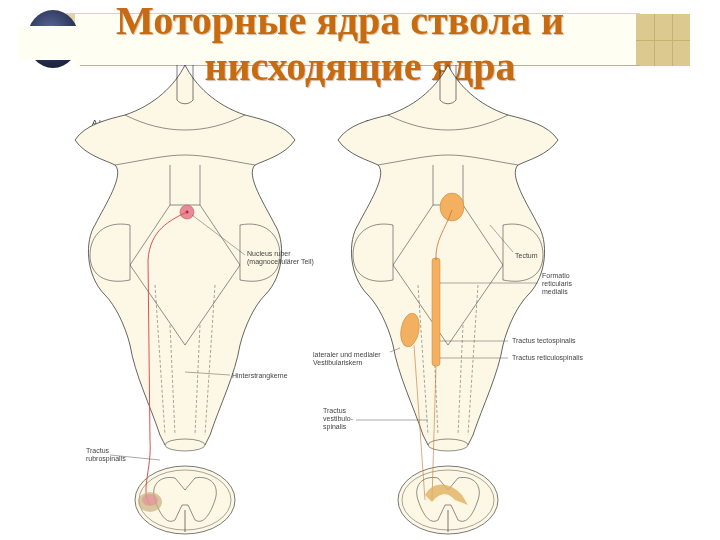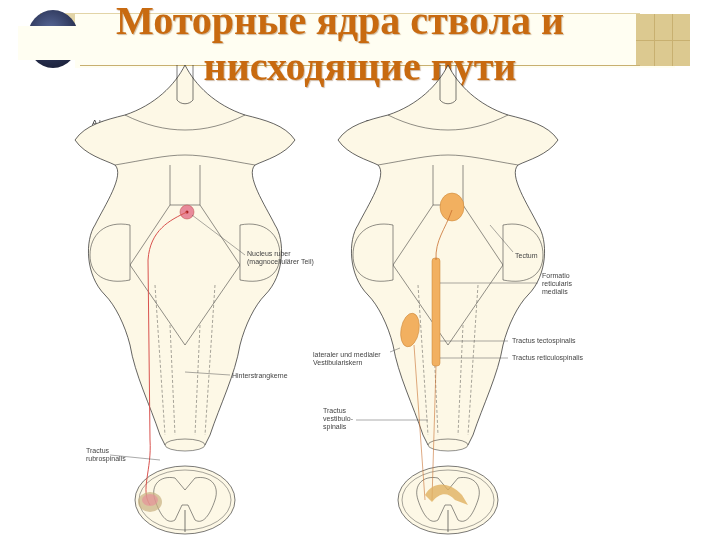--- a/index.html
+++ b/index.html
@@ -27,21 +27,21 @@
   <div class="gl" style="left:18px;top:0;width:1px;height:52px;"></div>
   <div class="gl" style="left:36px;top:0;width:1px;height:52px;"></div>
   <div class="gl" style="left:0;top:26px;width:54px;height:1px;"></div>
 </div>
 <div class="header-rule"></div>
 <div class="globe"></div>
 <div class="globe-mask"></div>
 
 <div class="title">
   <span class="l1">Моторные ядра ствола и</span>
-  <span class="l2">нисходящие пути</span>
+  <span class="l2">нисходящие ядра</span>
 </div>
 
 <div class="fig-title" style="left:92px;top:118px;">A  laterale Bahnen des Hirnstamms</div>
 <div class="fig-title" style="left:366px;top:118px;">B  mediale Bahnen des Hirnstamms</div>
 
 <svg class="diag" width="720" height="540">
   <defs>
     <g id="brainstem">
 
       <path d="M0,-80 C-10,-60 -30,-40 -60,-30 C-80,-25 -100,-20 -110,-5 C-100,10 -80,15 -70,20 C-60,30 -80,60 -90,80 C-100,95 -100,130 -80,150 C-70,160 -60,180 -55,200 C-50,230 -35,260 -25,290 L-20,300 L20,300 L25,290 C35,260 50,230 55,200 C60,180 70,160 80,150 C100,130 100,95 90,80 C80,60 60,30 70,20 C80,15 100,10 110,-5 C100,-20 80,-25 60,-30 C30,-40 10,-60 0,-80 Z" fill="#fdf8e6" stroke="#222" stroke-width="0.7"></path>

